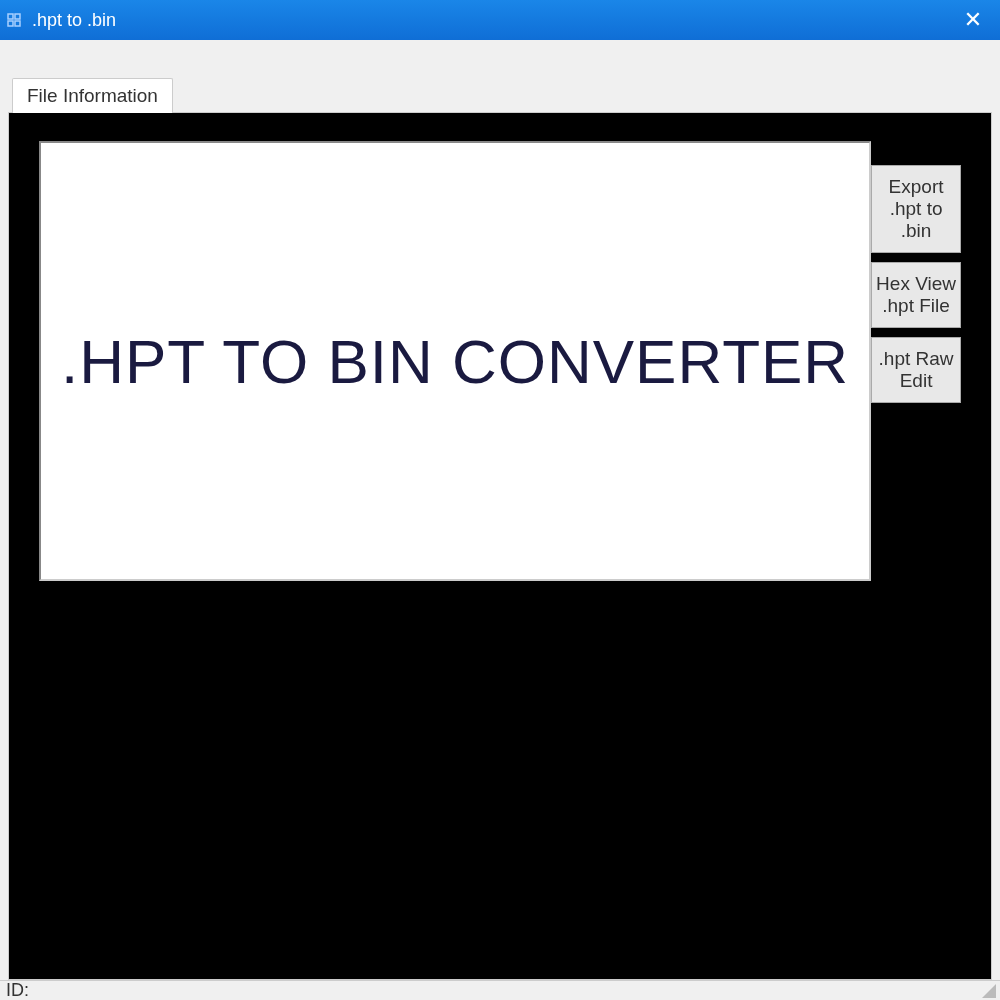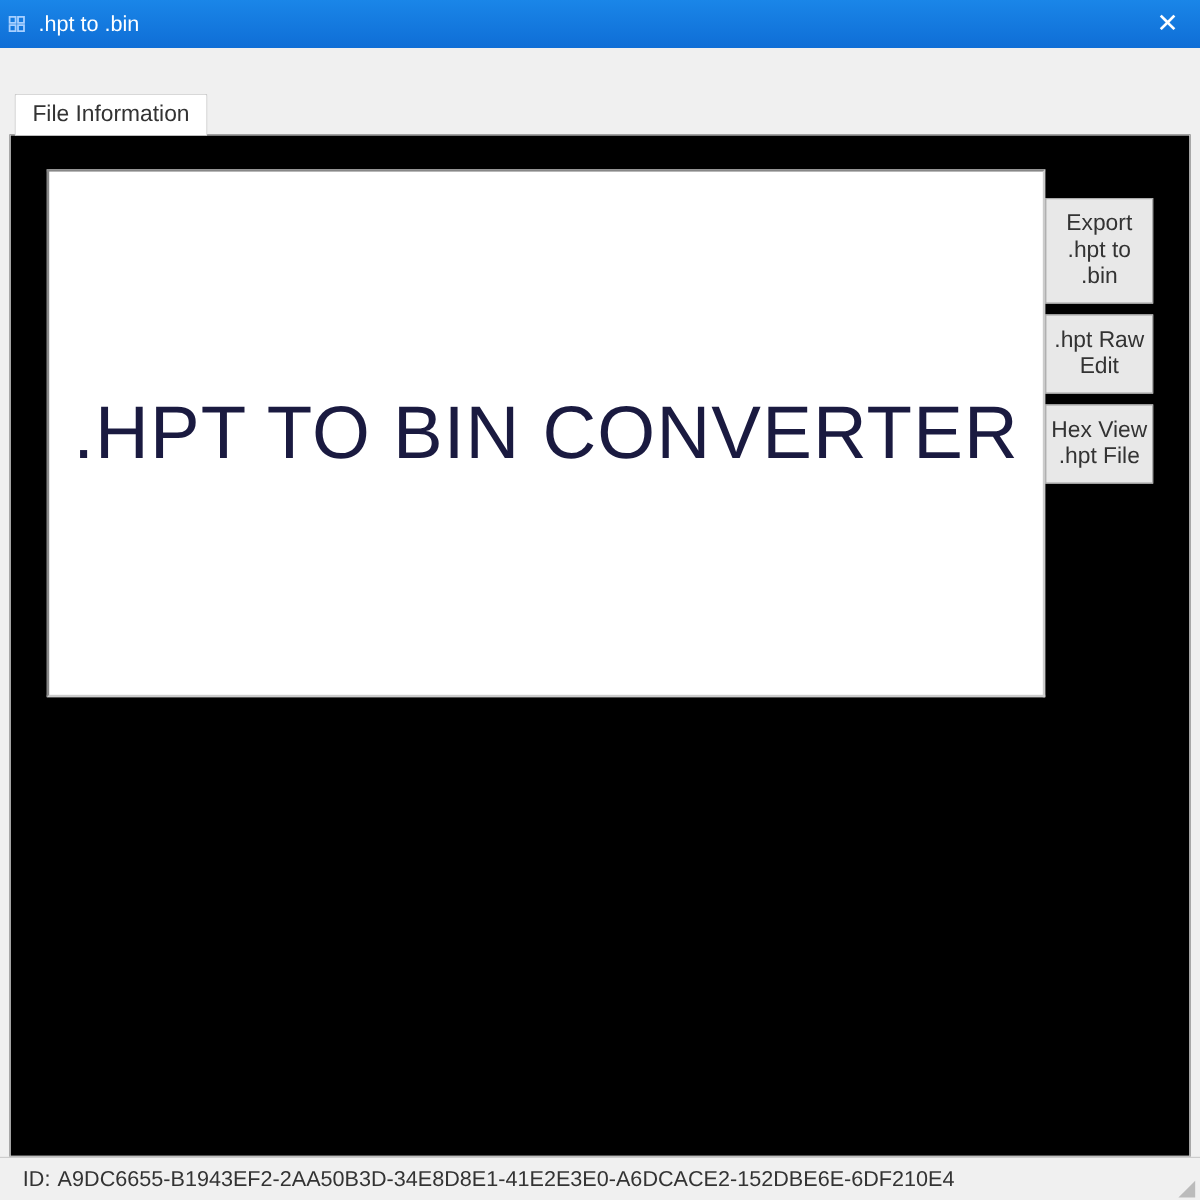--- a/index.html
+++ b/index.html
@@ -113,26 +113,26 @@
       background: #e8e8e8;
       border: 1px solid #aaa;
       padding: 10px 0;
       font-size: 19px;
       color: #333;
       text-align: center;
       cursor: pointer;
       font-family: inherit;
     }
     .statusbar {
-      height: 36px;
+      height: 20px;
       background: #f0f0f0;
       border-top: 1px solid #ccc;
       display: flex;
       align-items: center;
-      padding: 0 19px;
+      padding: 0 6px;
       font-size: 18px;
       color: #333;
       position: relative;
       text-align: right;
     }
     .statusbar-id-label {
       margin-right: 6px;
     }
     .resize-grip {
       position: absolute;
@@ -169,23 +169,22 @@
 <div class="window-body">
   <div class="tab-container">
     <div class="tab">File Information</div>
   </div>
   <div class="tab-content">
     <div class="main-text-area">
       <div class="main-heading">.HPT TO BIN CONVERTER</div>
     </div>
     <div class="button-stack">
       <button class="action-button">Export .hpt to .bin</button>
+      <button class="action-button">Hex View .hpt File</button>
       <button class="action-button">.hpt Raw Edit</button>
-      <button class="action-button">Hex View .hpt File</button>
     </div>
   </div>
 </div>
 
 <div class="statusbar">
   <span class="statusbar-id-label">ID:</span>
-  <span>A9DC6655-B1943EF2-2AA50B3D-34E8D8E1-41E2E3E0-A6DCACE2-152DBE6E-6DF210E4</span>
   <div class="resize-grip"></div>
 </div>
 
 </body></html>

